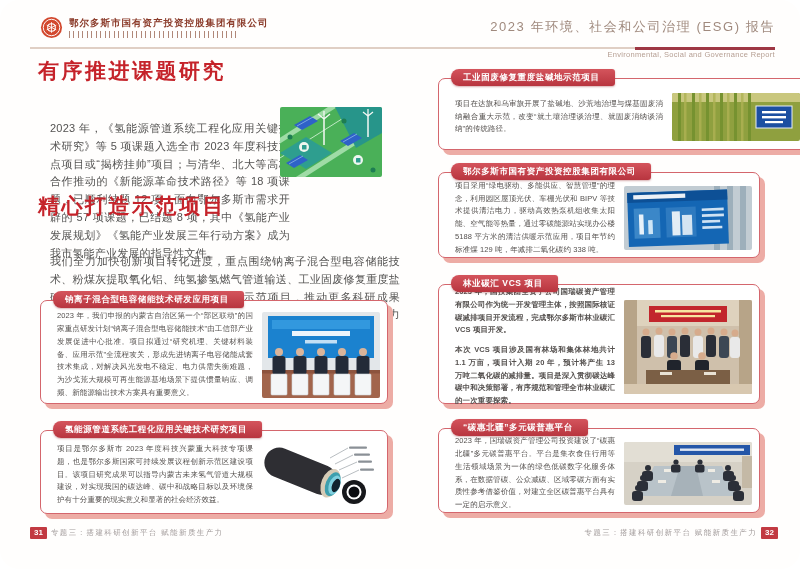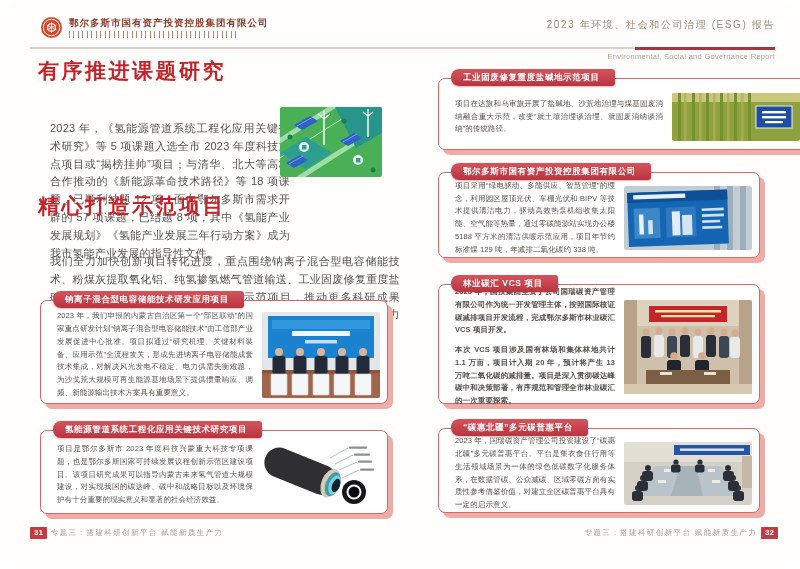--- a/index.html
+++ b/index.html
@@ -11,22 +11,22 @@
   }
   .sheet{position:relative;width:800px;height:569px;background:#fffefd;border-radius:19px;}
 
   
   .logo-block{position:absolute;left:40px;top:16px;display:flex;align-items:flex-start;gap:6px;}
   .emblem{width:23px;height:23px;flex:0 0 auto;}
   .company-name{font-size:9.5px;font-weight:bold;color:#8c3d2c;letter-spacing:1px;line-height:1.2;margin-top:1px;}
   .mongolian{margin-top:3px;height:7px;width:168px;opacity:.75;
     background:repeating-linear-gradient(90deg,#96604c 0 1.2px,transparent 1.2px 4.5px,#96604c 4.5px 5.4px,transparent 5.4px 9px);}
   .report-title{position:absolute;right:25px;top:18px;text-align:right;}
-  .report-title-cn{font-size:10px;color:#a08a7e;letter-spacing:1.6px;}
-  .report-title-en{font-size:7.5px;color:#b59e92;margin-top:20px;letter-spacing:.3px;}
+  .report-title-cn{font-size:13px;color:#a08a7e;letter-spacing:1.6px;}
+  .report-title-en{font-size:7.5px;color:#b59e92;margin-top:14px;letter-spacing:.3px;}
   .divider{position:absolute;left:30px;right:25px;top:47px;height:2px;background:#e0cfc4;}
   .divider-red{position:absolute;right:0;top:-0.5px;width:140px;height:3px;background:#9e3744;display:block;}
 
   
   .sec-title{position:absolute;left:38px;margin:0;font-size:21px;font-weight:800;
     color:#c5232a;letter-spacing:2.5px;line-height:1;}
   .para{position:absolute;margin:12px;font-size:11px;color:#535251;line-height:1.62;
     text-align:justify;letter-spacing:.2px;}
 
   .photo{position:absolute;margin:0;border-radius:2px;overflow:hidden;}

